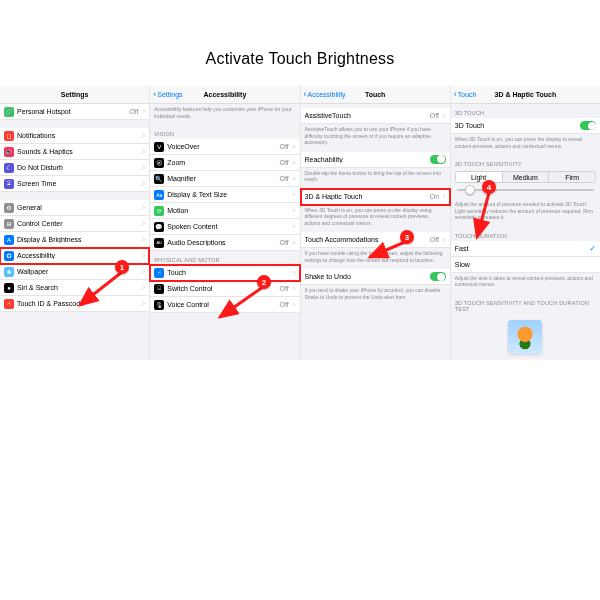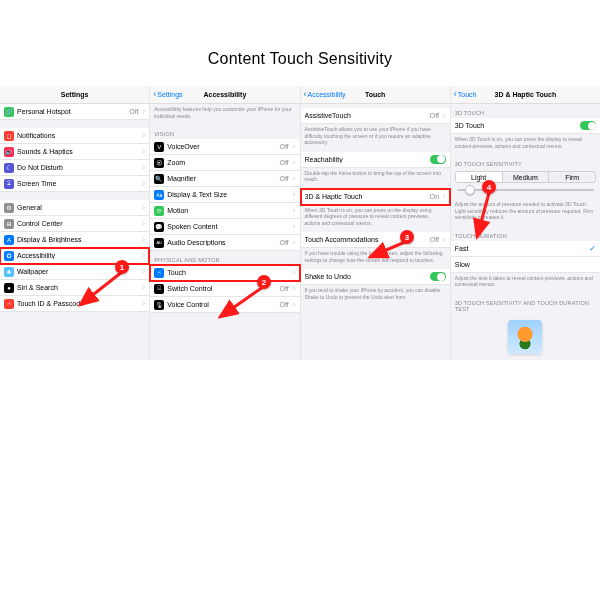--- a/index.html
+++ b/index.html
@@ -150,21 +150,21 @@
     position: absolute; inset: 0; width: 600px; height: 600px;
     pointer-events: none; z-index: 40;
   }
   .gap { height: 8px; background: #f2f2f7; }
   .container { position: relative; }
 </style>
 </head>
 <body>
 
 <div class="container">
-<h1 class="page-title">Content Touch Sensitivity</h1>
+<h1 class="page-title">Activate Touch Brightness</h1>
 
 <div class="panels">
 
 <div class="panel">
   <div class="nav">
     <span class="title">Settings</span>
   </div>
   <div class="row">
     <span class="icon" style="background:#34c759">🔗</span>
     <span class="label">Personal Hotspot</span>

